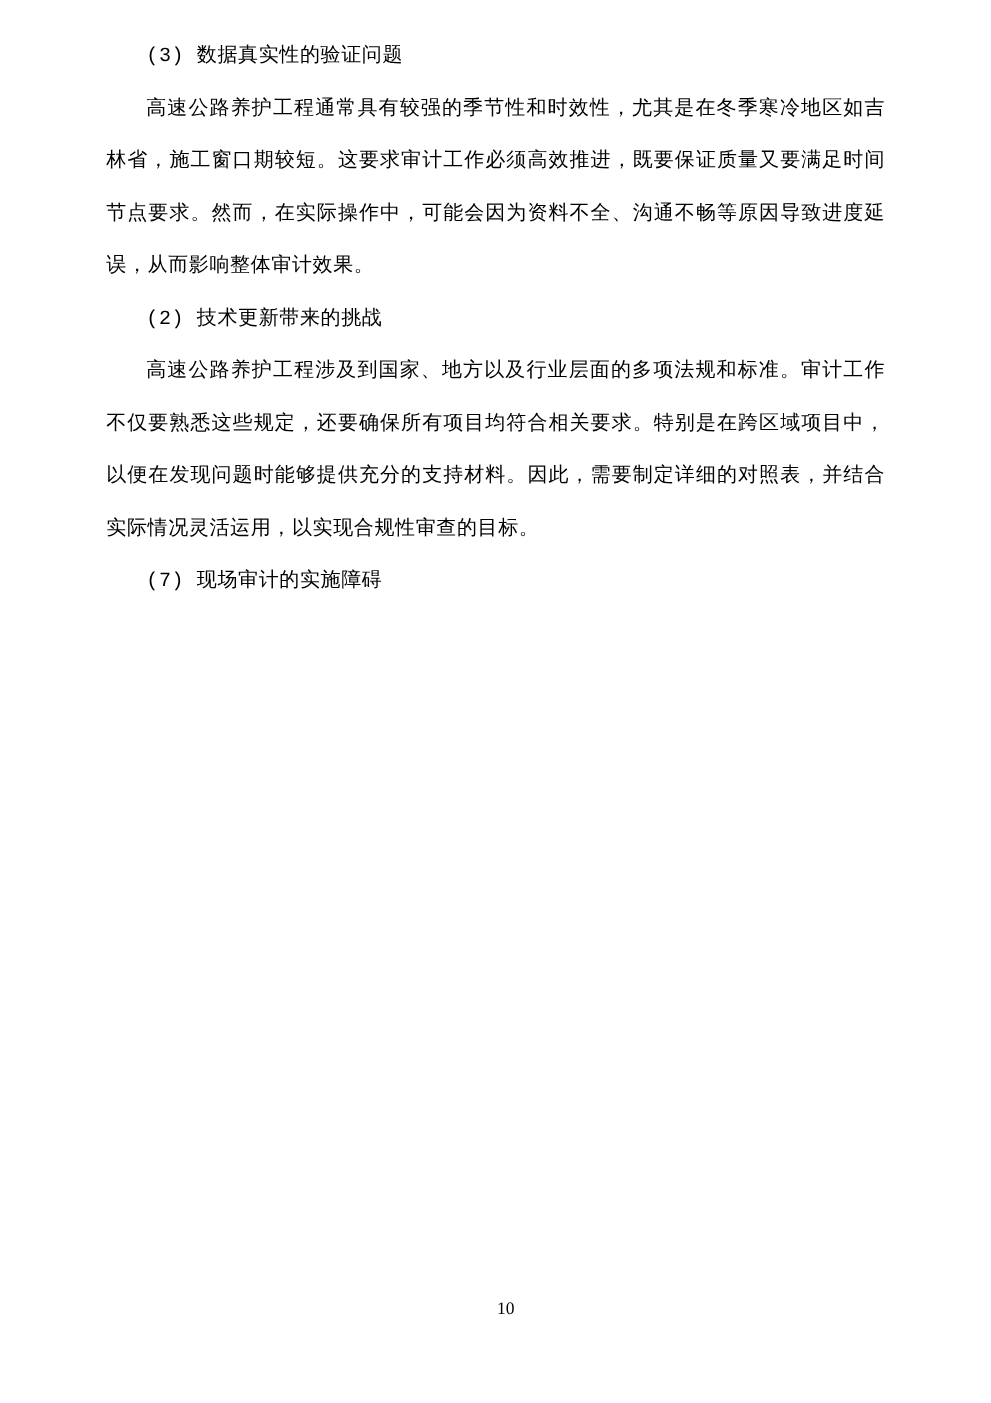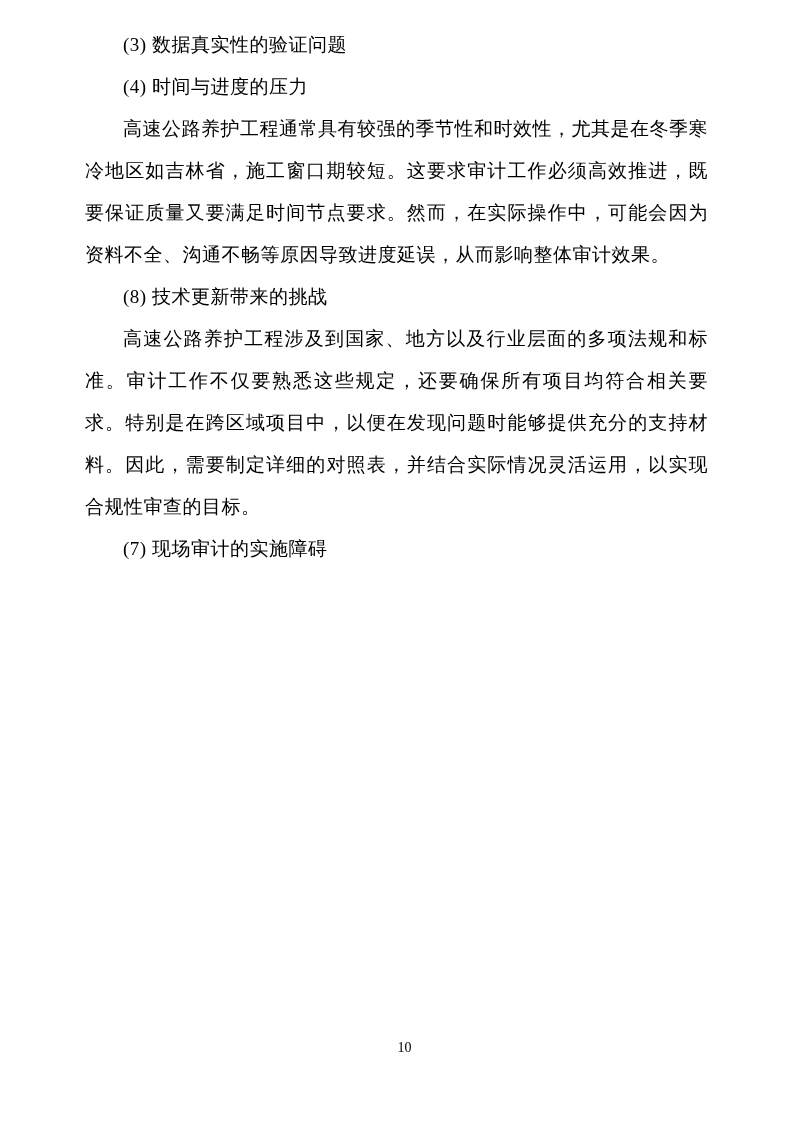--- a/index.html
+++ b/index.html
@@ -18,26 +18,27 @@
     overflow: hidden;
   }
   .content {
     position: absolute;
     top: 24px;
     left: 85px;
     width: 623px;
   }
   .content p {
     margin: 0;
-    font-size: 19px;
+    font-size: 16px;
     line-height: 42px;
     text-align: justify;
     text-indent: 2em;
     letter-spacing: 0.5px;
     word-break: break-all;
+    font-family: Liberation Mono, monospace;
   }
   .content p.heading {
     text-align: left;
   }
   .footer {
     position: absolute;
     left: 0;
     right: 0;
     bottom: 66px;
     text-align: center;
@@ -48,22 +49,21 @@
     font-family: "Liberation Serif", "DejaVu Serif", serif;
     color: #000000;
   }
 </style>
 </head>
 <body>
 
 <div class="page">
   <div class="content">
     <p class="heading">(3) 数据真实性的验证问题</p>
-    <p class="heading">(4) 时间与进度的压力</p>
     <p class="body">高速公路养护工程通常具有较强的季节性和时效性，尤其是在冬季寒冷地区如吉林省，施工窗口期较短。这要求审计工作必须高效推进，既要保证质量又要满足时间节点要求。然而，在实际操作中，可能会因为资料不全、沟通不畅等原因导致进度延误，从而影响整体审计效果。</p>
-    <p class="heading">(8) 技术更新带来的挑战</p>
+    <p class="heading">(2) 技术更新带来的挑战</p>
     <p class="body">高速公路养护工程涉及到国家、地方以及行业层面的多项法规和标准。审计工作不仅要熟悉这些规定，还要确保所有项目均符合相关要求。特别是在跨区域项目中，以便在发现问题时能够提供充分的支持材料。因此，需要制定详细的对照表，并结合实际情况灵活运用，以实现合规性审查的目标。</p>
     <p class="heading">(7) 现场审计的实施障碍</p>
   </div>
   <div class="footer">
     <span class="page-number">10</span>
   </div>
 </div>
 
 </body></html>

